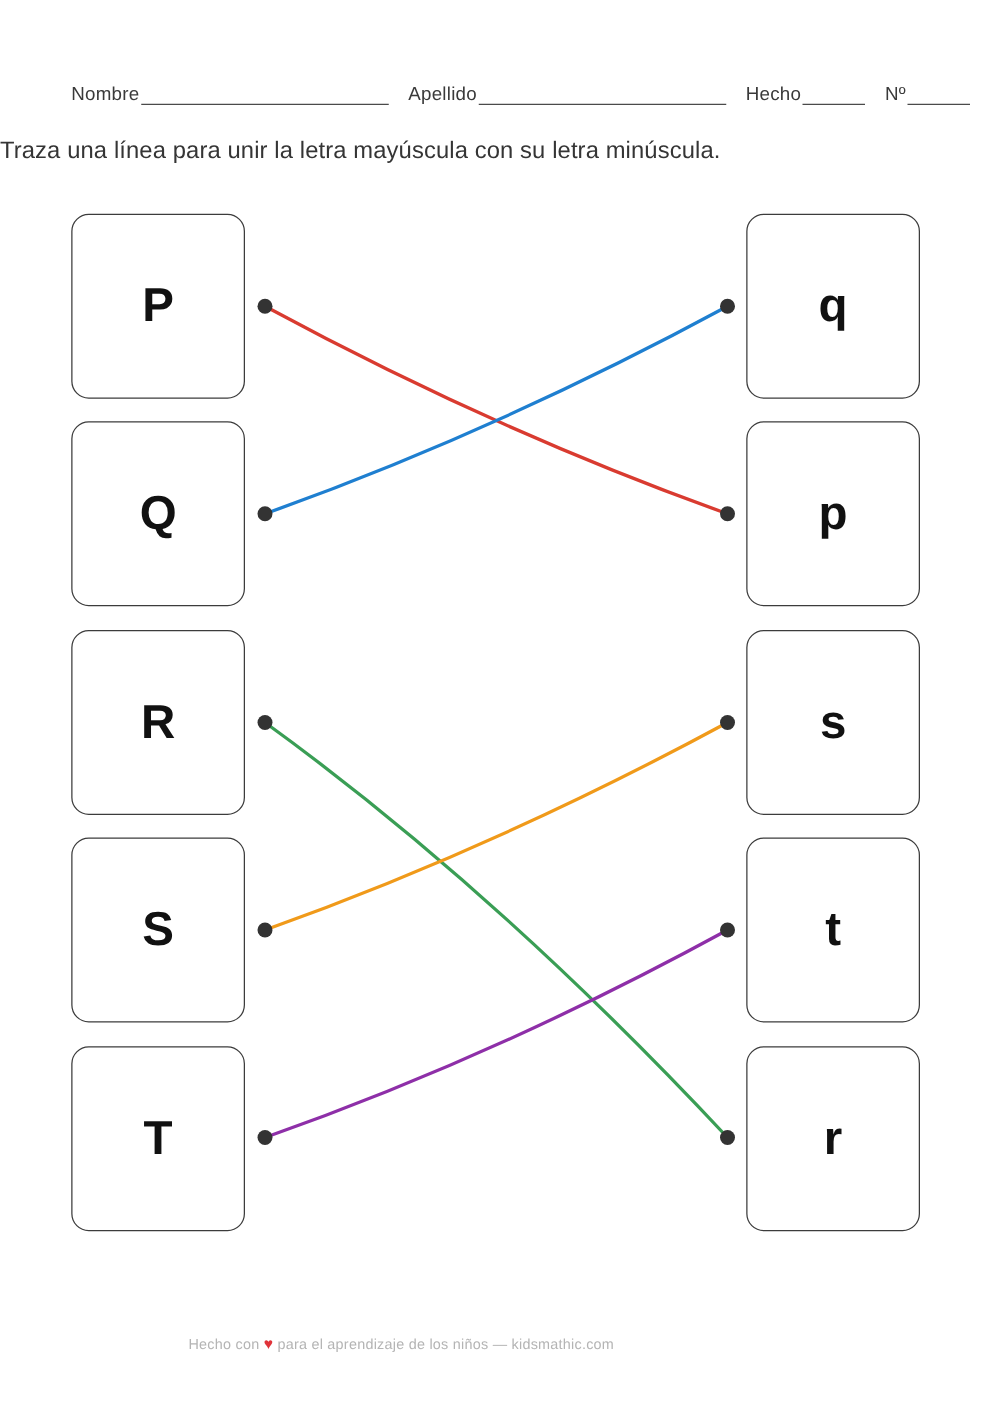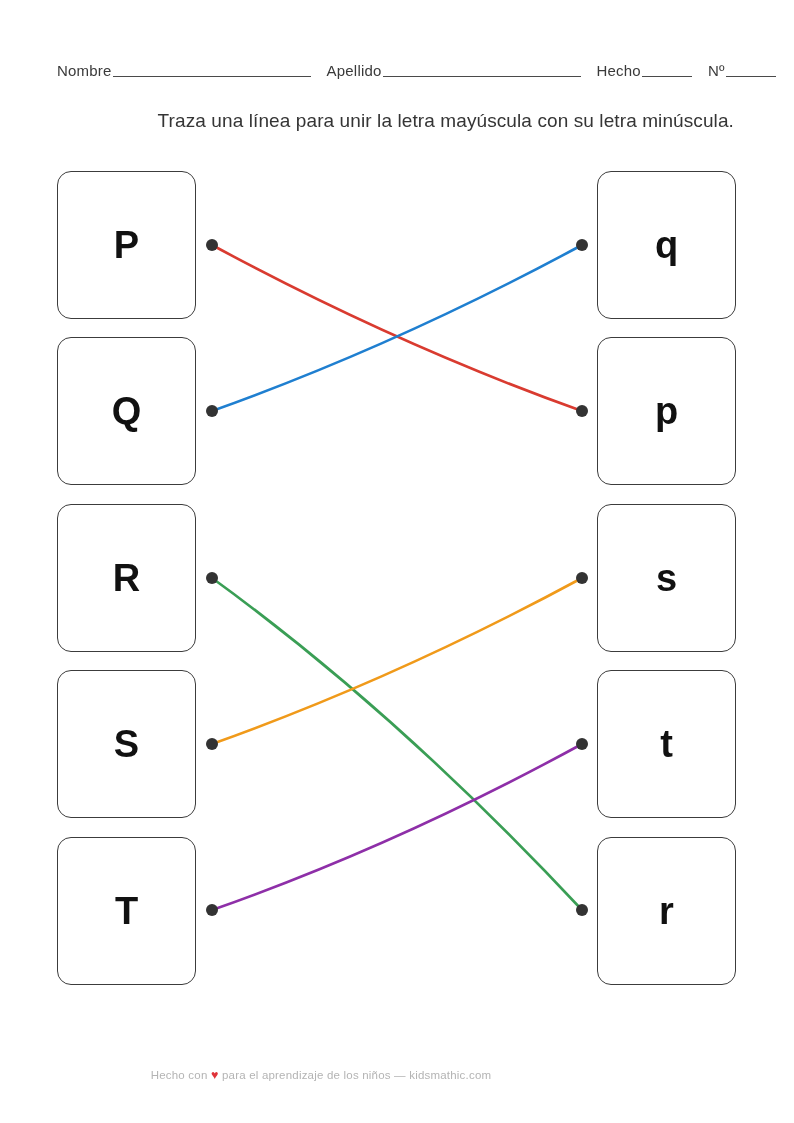--- a/index.html
+++ b/index.html
@@ -17,21 +17,21 @@
   }
 
   
   .header-row {
     position: absolute;
     left: 57px;
     top: 62px;
     width: 680px;
     height: 28px;
     display: flex;
-    align-items: flex-start;
+    align-items: center;
   }
   .hdr-label {
     font-size: 15px;
     color: #3a3a3a;
     white-space: nowrap;
     line-height: 18px;
     letter-spacing: .2px;
   }
   .hdr-rule {
     flex: 0 0 auto;
@@ -44,21 +44,21 @@
   .rule-clase    { width: 50px; }
   .rule-num      { width: 50px; }
   .hdr-gap { width: 14px; flex: 0 0 auto; }
 
   
   .instruction {
     position: absolute;
     left: 0;
     top: 110px;
     width: 734px;
-    text-align: right;
+    text-align: left;
     font-size: 19px;
     color: #353535;
     letter-spacing: .1px;
   }
 
   
   .board {
     position: absolute;
     left: 0;
     top: 0;

